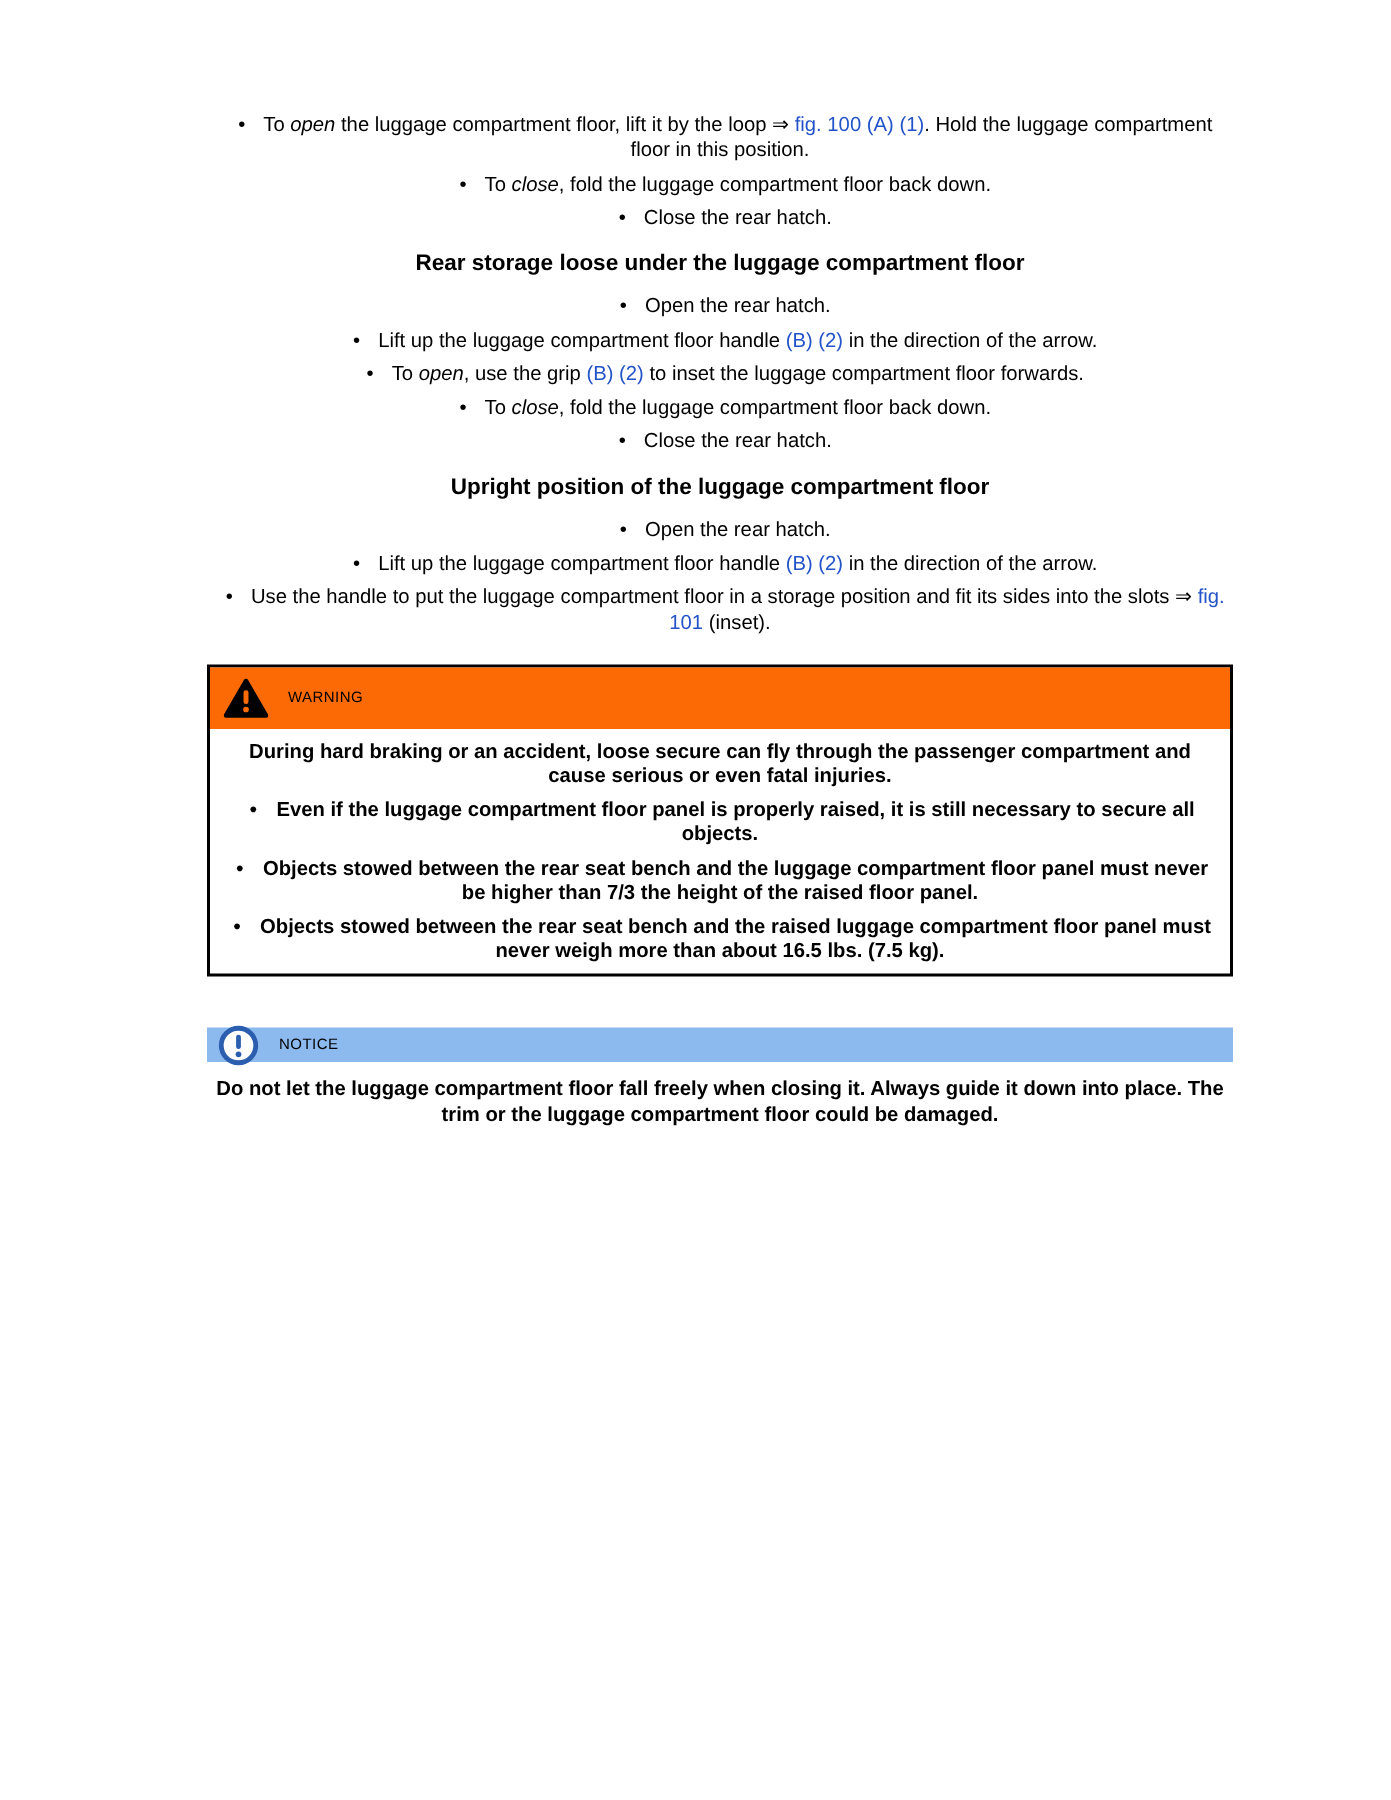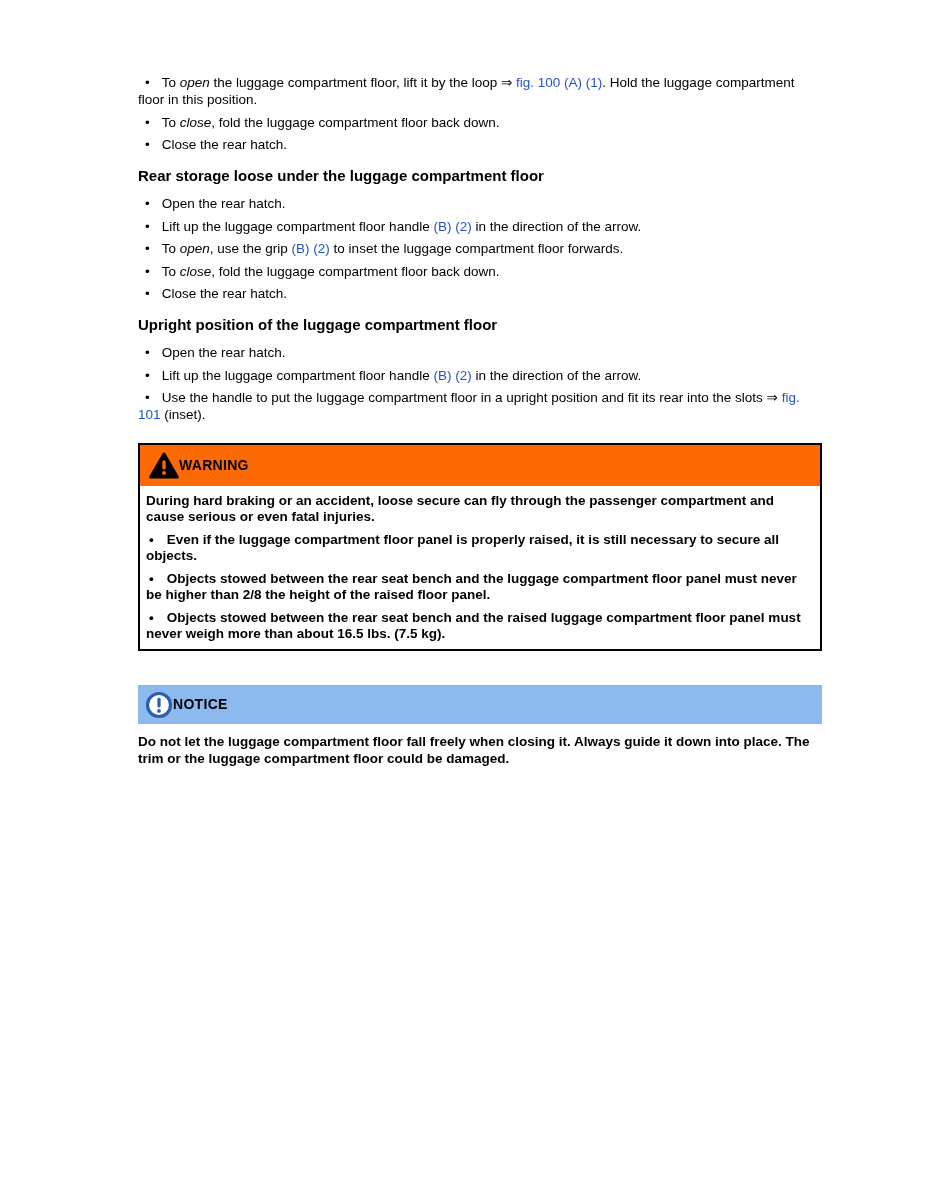--- a/index.html
+++ b/index.html
@@ -11,49 +11,49 @@
   }
   * { box-sizing: border-box; }
   html, body {
     margin: 0; padding: 0;
     width: 927px; height: 1200px;
     background: #ffffff;
     overflow: hidden;
     font-family: "Liberation Sans", sans-serif;
     color: var(--text);
   }
-  .page { position: relative; width: 927px; height: 1200px; background: #ffffff; }
+  .page { position: relative; width: 927px; height: 1200px; background: #ffffff; text-align: center; }
   .content {
     position: absolute; left: 138px; top: 74px; width: 684px;
     font-size: 13.5px; line-height: 17px;
   }
   .bullet { margin: 0 0 5.5px 0; }
   .bm { padding: 0 12px 0 7px; }
   .seg-italic { font-style: italic; }
   .seg-link { color: var(--link); }
   h2.section-heading {
     font-size: 15px; line-height: 19px; font-weight: 700;
     margin: 13px 0 10px 0;
   }
   .warning-box { border: 2px solid #000000; margin-top: 20px; }
   .box-header {
     height: 41px; background: var(--warn-bg);
     display: flex; align-items: center; padding: 0 9px;
   }
   .box-label, .notice-label {
-    font-size: 14px; font-weight: 700; letter-spacing: 0.3px;
+    font-size: 10px; font-weight: 400; margin-left: 13px; letter-spacing: 0.3px;
   }
   .box-body {
     padding: 7px 6px 7px 6px; font-weight: 700; line-height: 16px;
   }
   .box-body .lead { margin: 0 0 6px 0; }
   .box-body .bullet { margin: 7px 0 0 0; }
   .box-body .bm { padding: 0 13px 0 3px; }
   .notice-bar {
-    height: 39px; background: var(--notice-bg);
+    height: 23px; background: var(--notice-bg);
     display: flex; align-items: center; padding: 0 7px;
     margin-top: 34px;
   }
   .notice-body {
     font-weight: 700; line-height: 17px; margin: 9px 0 0 0;
   }
   .icon-svg { display: block; flex: 0 0 auto; }
 </style>
 </head>
 <body>
@@ -73,36 +73,36 @@
       <p class="bullet"><span class="bm">•</span><span class="bt"><span class="seg-normal">Lift up the luggage compartment floor handle </span><span class="seg-link">(B) (2)</span><span class="seg-normal"> in the direction of the arrow.</span></span></p>
       <p class="bullet"><span class="bm">•</span><span class="bt"><span class="seg-normal">To </span><span class="seg-italic">open</span><span class="seg-normal">, use the grip </span><span class="seg-link">(B) (2)</span><span class="seg-normal"> to inset the luggage compartment floor forwards.</span></span></p>
       <p class="bullet"><span class="bm">•</span><span class="bt"><span class="seg-normal">To </span><span class="seg-italic">close</span><span class="seg-normal">, fold the luggage compartment floor back down.</span></span></p>
       <p class="bullet"><span class="bm">•</span><span class="bt"><span class="seg-normal">Close the rear hatch.</span></span></p>
     </div>
 
     <div>
       <h2 class="section-heading">Upright position of the luggage compartment floor</h2>
       <p class="bullet"><span class="bm">•</span><span class="bt"><span class="seg-normal">Open the rear hatch.</span></span></p>
       <p class="bullet"><span class="bm">•</span><span class="bt"><span class="seg-normal">Lift up the luggage compartment floor handle </span><span class="seg-link">(B) (2)</span><span class="seg-normal"> in the direction of the arrow.</span></span></p>
-      <p class="bullet"><span class="bm">•</span><span class="bt"><span class="seg-normal">Use the handle to put the luggage compartment floor in a upright position and fit its rear into the slots ⇒ </span><span class="seg-link">fig. 101</span><span class="seg-normal"> (inset).</span></span></p>
+      <p class="bullet"><span class="bm">•</span><span class="bt"><span class="seg-normal">Use the handle to put the luggage compartment floor in a storage position and fit its sides into the slots ⇒ </span><span class="seg-link">fig. 101</span><span class="seg-normal"> (inset).</span></span></p>
     </div>
 
     <div class="warning-box">
       <div class="box-header">
         <svg class="icon-svg" width="30" height="27" viewBox="0 0 30 27">
           <path d="M15 2 L28.3 25 H1.7 Z" fill="#000000" stroke="#000000" stroke-width="3" stroke-linejoin="round"></path>
           <rect x="13.35" y="8.2" width="3.3" height="9.2" rx="1.5" fill="var(--warn-bg)"></rect>
           <circle cx="15" cy="21" r="1.9" fill="var(--warn-bg)"></circle>
         </svg>
         <span class="box-label">WARNING</span>
       </div>
       <div class="box-body">
         <p class="lead">During hard braking or an accident, loose secure can fly through the passenger compartment and cause serious or even fatal injuries.</p>
         <p class="bullet"><span class="bm">•</span><span class="bt">Even if the luggage compartment floor panel is properly raised, it is still necessary to secure all objects.</span></p>
-        <p class="bullet"><span class="bm">•</span><span class="bt">Objects stowed between the rear seat bench and the luggage compartment floor panel must never be higher than 2/8 the height of the raised floor panel.</span></p>
+        <p class="bullet"><span class="bm">•</span><span class="bt">Objects stowed between the rear seat bench and the luggage compartment floor panel must never be higher than 7/3 the height of the raised floor panel.</span></p>
         <p class="bullet"><span class="bm">•</span><span class="bt">Objects stowed between the rear seat bench and the raised luggage compartment floor panel must never weigh more than about 16.5 lbs. (7.5 kg).</span></p>
       </div>
     </div>
 
     <div>
       <div class="notice-bar">
         <svg class="icon-svg" width="28" height="28" viewBox="0 0 28 28">
           <circle cx="14" cy="14" r="11.5" fill="#ffffff" stroke="var(--notice-icon)" stroke-width="3.2"></circle>
           <rect x="12.4" y="6.8" width="3.2" height="9.6" rx="1.5" fill="var(--notice-icon)"></rect>
           <circle cx="14" cy="19.9" r="1.9" fill="var(--notice-icon)"></circle>

